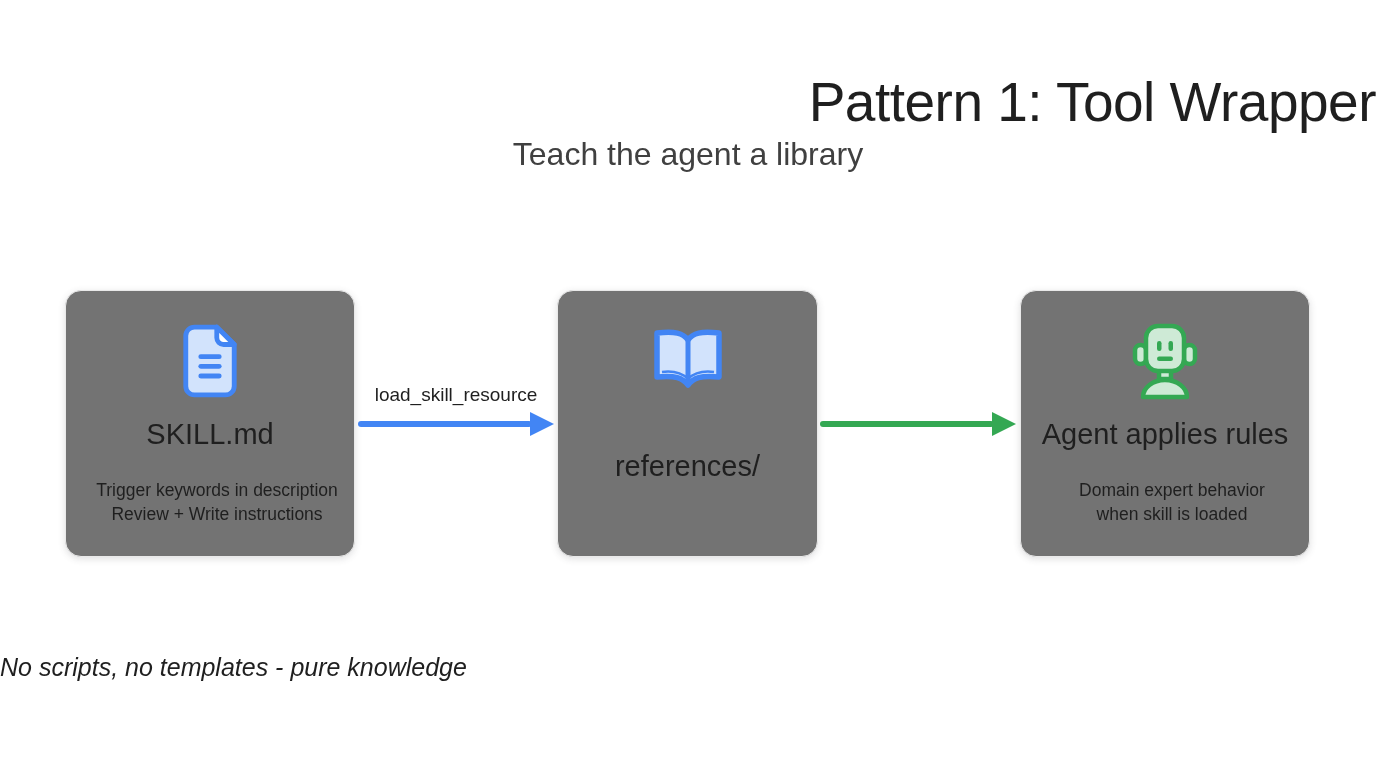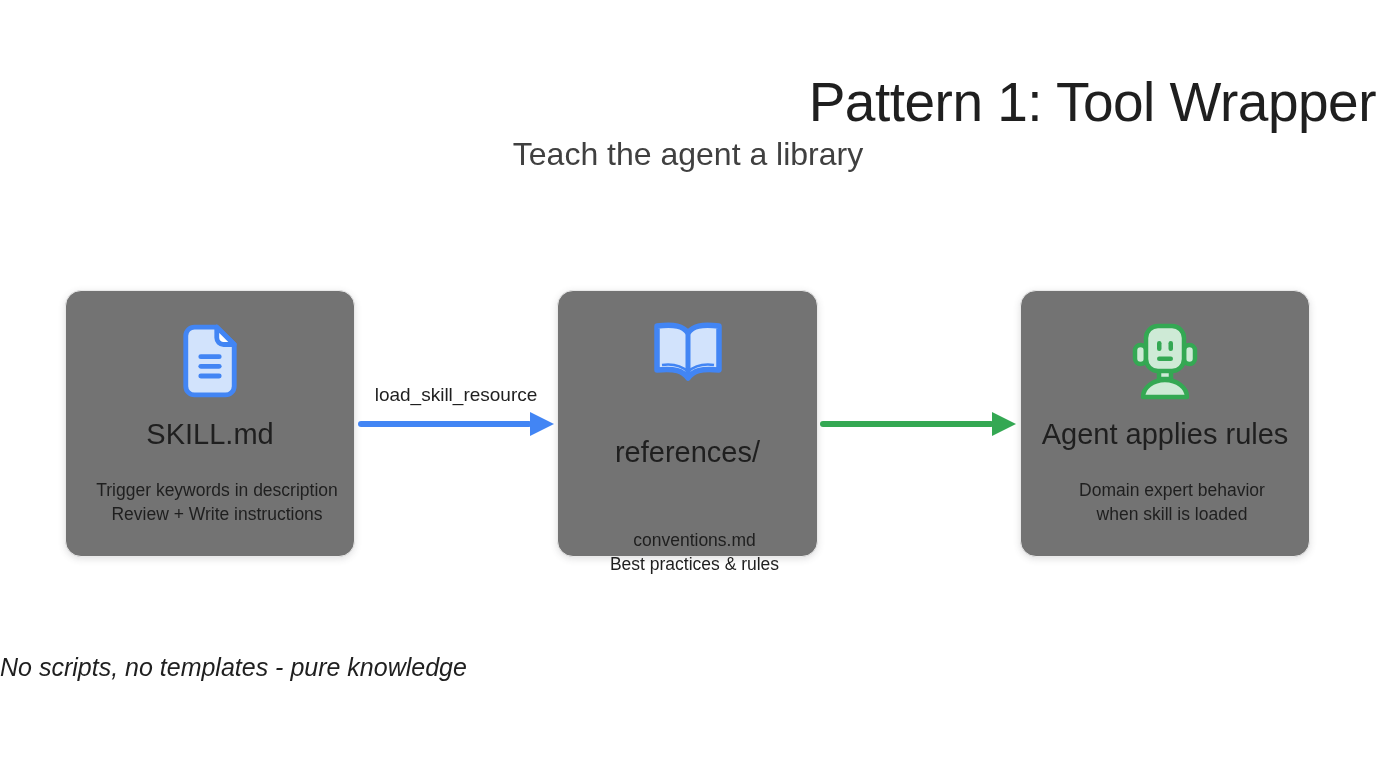--- a/index.html
+++ b/index.html
@@ -79,24 +79,20 @@
 
   <div class="node node-2">
     <span class="icon">
       <svg width="80" height="66" viewBox="0 0 80 66" aria-hidden="true">
         <path d="M40 12 C35 5 27 3 9 5 L9 49 C27 47 35 50 40 57 C45 50 53 47 71 49 L71 5 C53 3 45 5 40 12 Z" fill="#d2e3fc" stroke="#4285f4" stroke-width="5.5" stroke-linejoin="round"></path>
         <path d="M40 12 L40 57" fill="none" stroke="#4285f4" stroke-width="5" stroke-linecap="round"></path>
         <path d="M14 44 C26 42.5 34 45 40 51 C46 45 54 42.5 66 44" fill="none" stroke="#4285f4" stroke-width="2.5"></path>
       </svg>
     </span>
     <div class="node-title">references/</div>
-    <div class="node-desc">
-      <span>conventions.md</span>
-      <span>Best practices &amp; rules</span>
-    </div>
   </div>
 
   <div class="arrow arrow-2 arrow-green">
     <div class="arrow-line"></div>
     <div class="arrow-head"></div>
   </div>
 
   <div class="node node-3">
     <span class="icon">
       <svg width="78" height="80" viewBox="0 0 78 80" aria-hidden="true">

